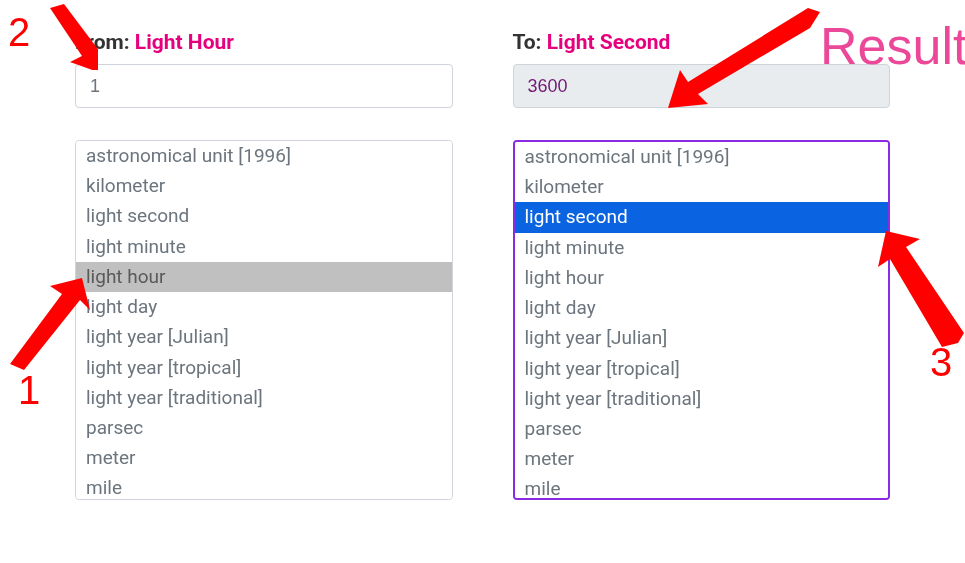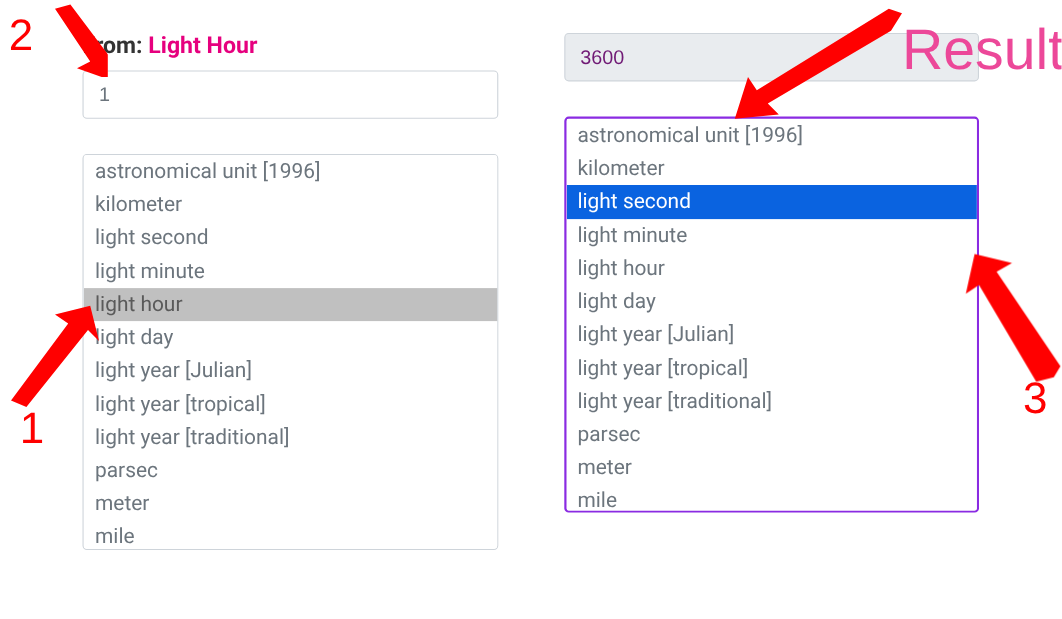--- a/index.html
+++ b/index.html
@@ -139,20 +139,23 @@
           <div class="listbox-item">light year [tropical]</div>
           <div class="listbox-item">light year [traditional]</div>
           <div class="listbox-item">parsec</div>
           <div class="listbox-item">meter</div>
           <div class="listbox-item">mile</div>
         </div>
     </div>
   </div>
 
   <div class="col">
+    <div class="header">
+      <span>To: </span><span class="unit-name">Light Second</span>
+    </div>
     <input type="text" class="value-output" readonly="" value="3600" style="">
     <div class="spacer"></div>
     <div class="listbox-wrapper focused">
       <div class="listbox" id="to-listbox">
           <div class="listbox-item">astronomical unit [1996]</div>
           <div class="listbox-item">kilometer</div>
           <div class="listbox-item selected-blue">light second</div>
           <div class="listbox-item">light minute</div>
           <div class="listbox-item">light hour</div>
           <div class="listbox-item">light day</div>

